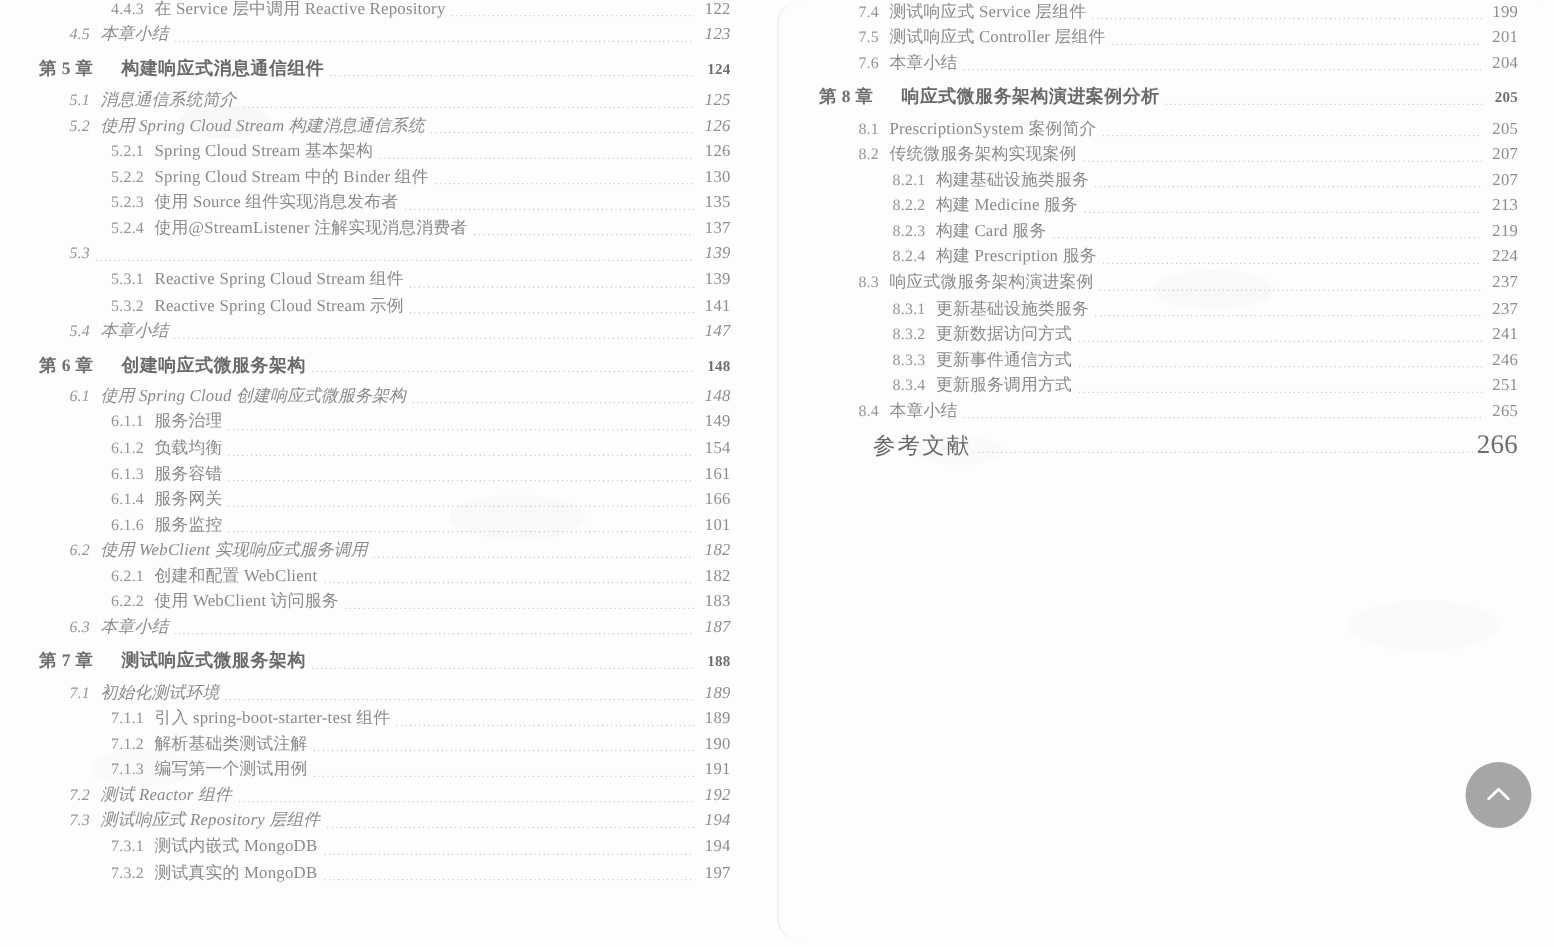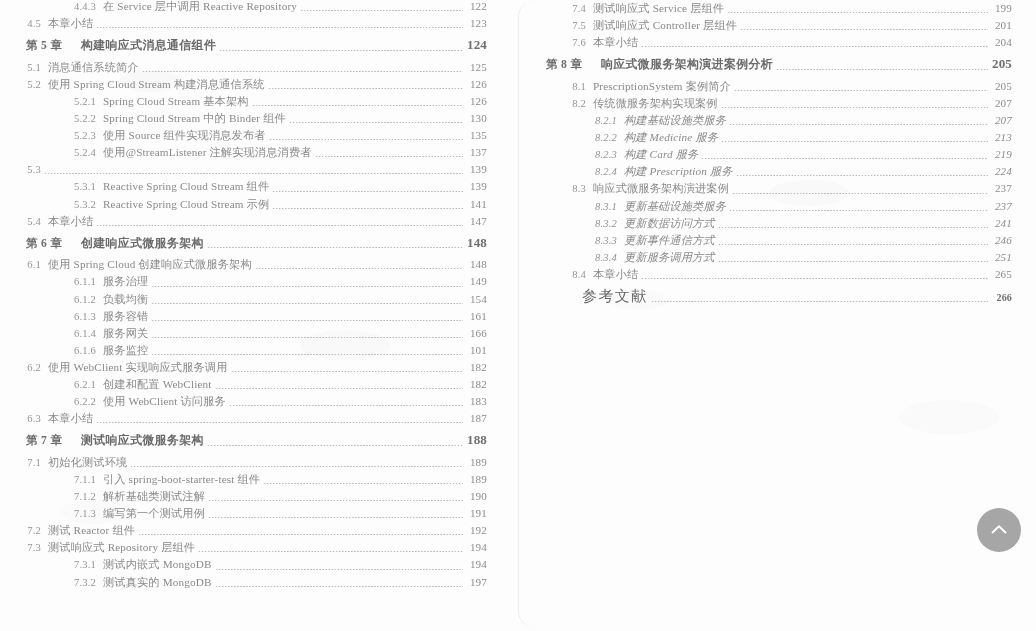--- a/index.html
+++ b/index.html
@@ -92,39 +92,39 @@
     flex: 0 0 auto;
     color: #8d8d8d;
     font-size: 11.1px;
     text-align: right;
     min-width: 21px;
   }
 
   
   .lvl-chapter .num      { width: 46px; font-weight: bold; color: #6f6f6f; font-size: 11.6px; letter-spacing: 0.3px; }
   .lvl-chapter .title    { font-weight: bold; color: #6a6a6a; font-size: 11.9px; padding-left: 9px; letter-spacing: 0.4px;}
-  .lvl-chapter .pageno   { font-weight: bold; color: #6f6f6f; font-size: 13px; }
+  .lvl-chapter .pageno   { font-weight: bold; color: #6f6f6f; font-size: 10px; }
   .lvl-chapter           { height: 18.6px; line-height: 18.6px; }
 
   .lvl-ref .num          { width: 0px; }
   .lvl-ref .title        { font-weight: normal; color: #6a6a6a; font-size: 15px; padding-left: 0; letter-spacing: 1.4px; margin-left: 36px;}
-  .lvl-ref .pageno       { font-weight: bold; color: #6f6f6f; font-size: 10px; }
+  .lvl-ref .pageno       { font-weight: normal; color: #6f6f6f; font-size: 18px; }
   .lvl-ref               { height: 18.6px; line-height: 18.6px; }
 
   .lvl-2 .num            { width: 22px; text-align: right; }
   .lvl-3 .num            { width: 28px; text-align: right; }
 
   
   #page-left-inner  .toc-row { padding-left: 26px; padding-right: 31px; }
-  #page-left-inner  .lvl-2   { padding-left: 19px; }
+  #page-left-inner  .lvl-2   { padding-left: 38px; font-style: italic; }
   #page-left-inner  .lvl-3   { padding-left: 68px; }
 
   #page-right-inner .toc-row { padding-left: 27px; padding-right: 25px; }
   #page-right-inner .lvl-2   { padding-left: 45px; }
-  #page-right-inner .lvl-3   { padding-left: 70px; font-style: italic; }
+  #page-right-inner .lvl-3   { padding-left: 70px; }
   #page-right-inner .lvl-ref { padding-left: 27px; }
 
   .spacer-small { height: 4px; }
 
   
   .scan-blotch {
     position: absolute;
     border-radius: 50%;
     background: #f4f4f4;
     pointer-events: none;

